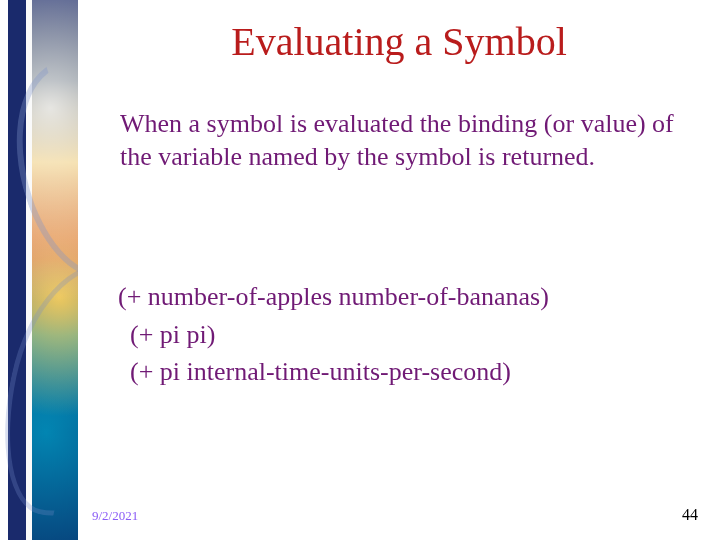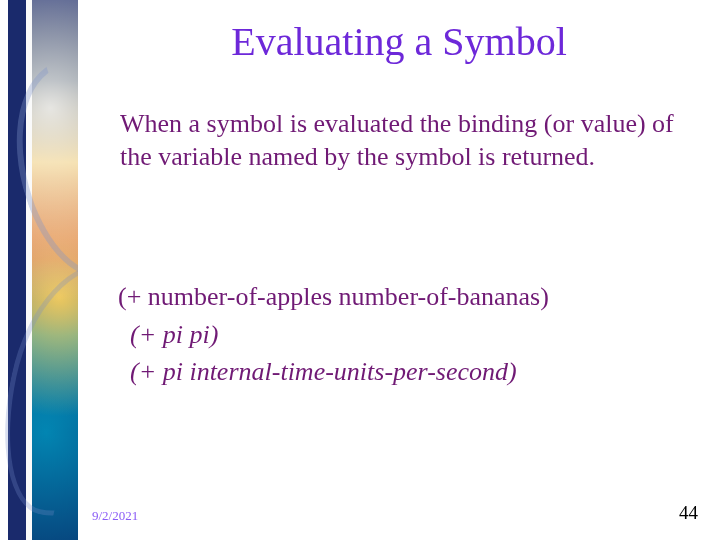--- a/index.html
+++ b/index.html
@@ -44,54 +44,54 @@
   }
   .content {
     position: absolute;
     left: 78px; top: 0; right: 0; bottom: 0;
   }
   .title {
     position: absolute;
     top: 18px; left: 0; right: 0;
     text-align: center;
     font-size: 40px;
-    color: #6d28d9;
+    color: #b91c1c;
     font-weight: 400;
   }
   .body-para {
     position: absolute;
     top: 108px;
     left: 42px;
     right: 8px;
     font-size: 26px;
     line-height: 1.25;
     color: #701a75;
   }
   .code-block {
     position: absolute;
     top: 278px;
     left: 40px;
     right: 20px;
     font-size: 26px;
     line-height: 1.45;
     color: #701a75;
   }
-  .code-line.indent { padding-left: 12px; font-style: italic; }
+  .code-line.indent { padding-left: 12px; }
   .footer-date {
     position: absolute;
     left: 92px;
     bottom: 16px;
     font-size: 13px;
     color: #8b5cf6;
   }
   .footer-page {
     position: absolute;
     right: 22px;
     bottom: 16px;
-    font-size: 19px;
+    font-size: 16px;
     color: #000;
     margin-left: 11px;
   }
 </style>
 </head>
 <body>
 
 <div class="slide">
 
   <div class="sidebar">

